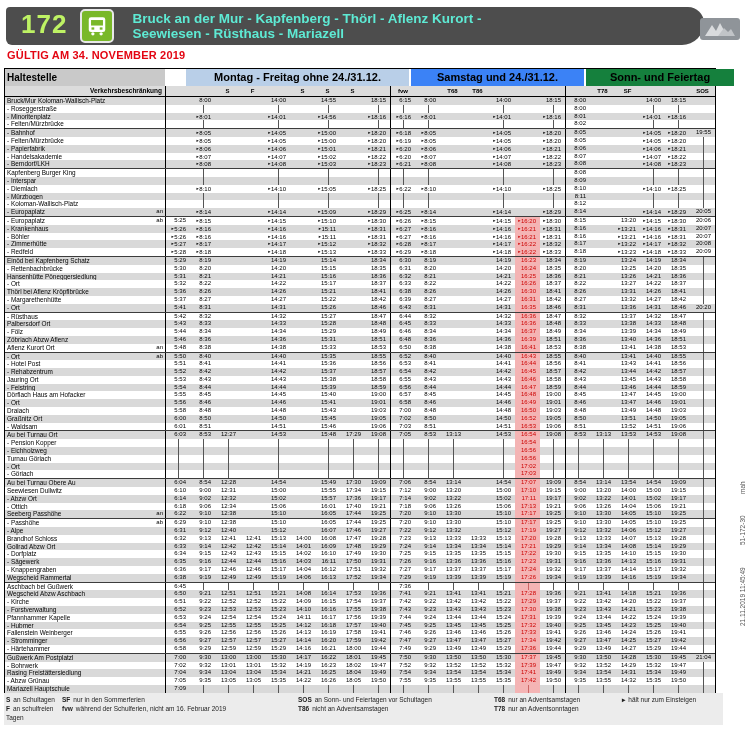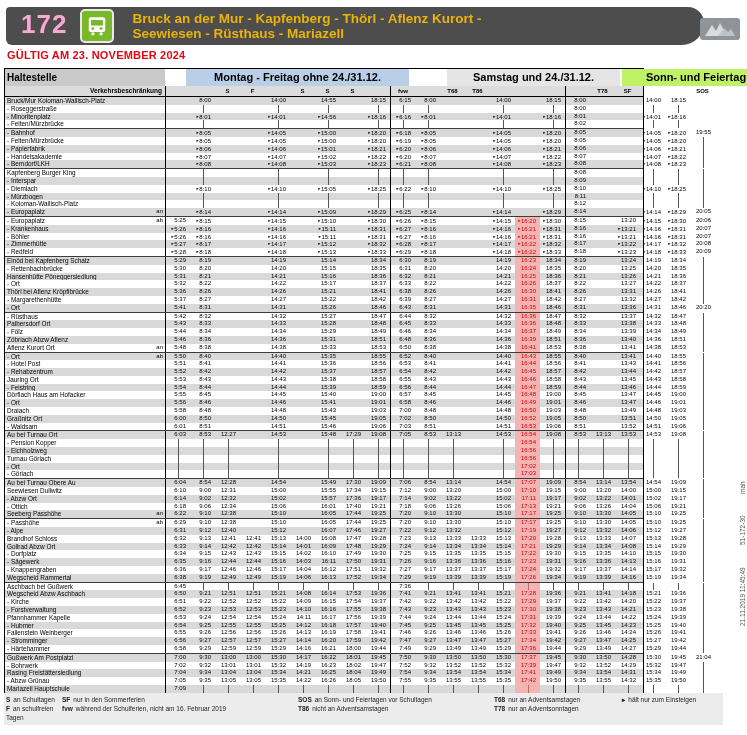--- a/index.html
+++ b/index.html
@@ -1,25 +1,25 @@
 <!DOCTYPE html>
 <html><head>
 <meta charset="utf-8">
 <style>
   html,body{margin:0;padding:0}
   body{width:747px;height:735px;background:#fff;font-family:"Liberation Sans",sans-serif;position:relative;overflow:hidden}
   
   .topbar{position:absolute;left:6px;top:7px;height:38px;width:698px;background:#4d4d4d;border-radius:4px 16px 22px 6px;display:flex;align-items:center}
-  .route{font-size:26px;font-weight:bold;color:#f9a8d4;padding:0 13px 3px 15px;letter-spacing:1px}
+  .route{font-size:26px;font-weight:bold;color:#bef264;padding:0 13px 3px 15px;letter-spacing:1px}
   .iconbox{width:30px;height:30px;background:#79b829;border-radius:5px;border:2px solid #e8e8e8;display:flex;align-items:center;justify-content:center;flex:none}
-  .title{color:#eab308;font-weight:bold;font-size:13.5px;line-height:15.5px;padding-left:18px;white-space:nowrap}
+  .title{color:#5eead4;font-weight:bold;font-size:13.5px;line-height:15.5px;padding-left:18px;white-space:nowrap}
   .logo{position:absolute;right:7px;top:18px;width:40px;height:22px;background:#8f9499;border-radius:3px;display:flex;align-items:center;justify-content:center}
   .valid{position:absolute;left:7px;top:49px;color:#e30613;font-weight:bold;font-size:11px;letter-spacing:.2px}
   
-  .table{position:absolute;left:4px;top:68px;width:640px;border:1px solid #000;border-top:1.5px solid #000;box-sizing:border-box}
+  .table{position:absolute;left:4px;top:68px;width:712px;border:1px solid #000;border-top:1.5px solid #000;box-sizing:border-box}
   .hrow,.row{display:flex;align-items:stretch}
   .c{box-sizing:border-box;flex:none;overflow:hidden;white-space:nowrap}
   .stopc{width:144px;font-size:6.4px;padding-left:2px}
   .subc{width:16px;font-size:6px;text-align:right;padding-right:2px}
   .t{width:25px;font-size:6px;text-align:right;padding-right:4px;position:relative}
   .sb{border-left:1.5px solid #000}
   .row{height:7.8px;line-height:7.6px}
   .odd{background:#d9d9d9}
   .sep{border-bottom:1px solid #3c3c3c}
   .mk{font-size:4.5px;margin-right:.5px;vertical-align:.6px}
@@ -63,28 +63,28 @@
   </span>
 </div>
 
 <div class="logo">
   <svg width="32" height="16" viewBox="0 0 32 16">
     <path d="M1 15 L8 4 L12 10 L16 2 L23 15 Z" fill="#d9dbdd"></path>
     <path d="M14 15 L20 7 L24 11 L27 8 L31 15 Z" fill="#c1c4c7"></path>
   </svg>
 </div>
 
-<div class="valid">GÜLTIG AM 23. NOVEMBER 2024</div>
+<div class="valid">GÜLTIG AM 34. NOVEMBER 2019</div>
 
 <div class="table" id="tt">
     <div class="hrow h1">
       <div class="c hstop">Haltestelle</div>
       <div class="c dh" style="width: 225px; background: rgb(185, 207, 232); margin-left: 19px;">Montag - Freitag ohne 24./31.12.</div>
-      <div class="c dh" style="width: 175px; background: #e5e5e5; margin-left: 36px;">Samstag und 24./31.12.</div>
-      <div class="c dh" style="width: 150px; background: #bef264;">Sonn- und Feiertag</div>
+      <div class="c dh" style="width: 175px; background: #3b82f6;">Samstag und 24./31.12.</div>
+      <div class="c dh" style="width: 150px; background: #15803d;">Sonn- und Feiertag</div>
     </div>
     <div class="hrow h2">
       <div class="c vlabel">Verkehrsbeschränkung</div>
       <div class="c rlabel t sb" style="width: 25px;"></div>
       <div class="c rlabel t" style="width: 25px;"></div>
       <div class="c rlabel t" style="width: 25px;">S</div>
       <div class="c rlabel t" style="width: 25px;">F</div>
       <div class="c rlabel t" style="width: 25px;"></div>
       <div class="c rlabel t" style="width: 25px;">S</div>
       <div class="c rlabel t" style="width: 25px;">S</div>

